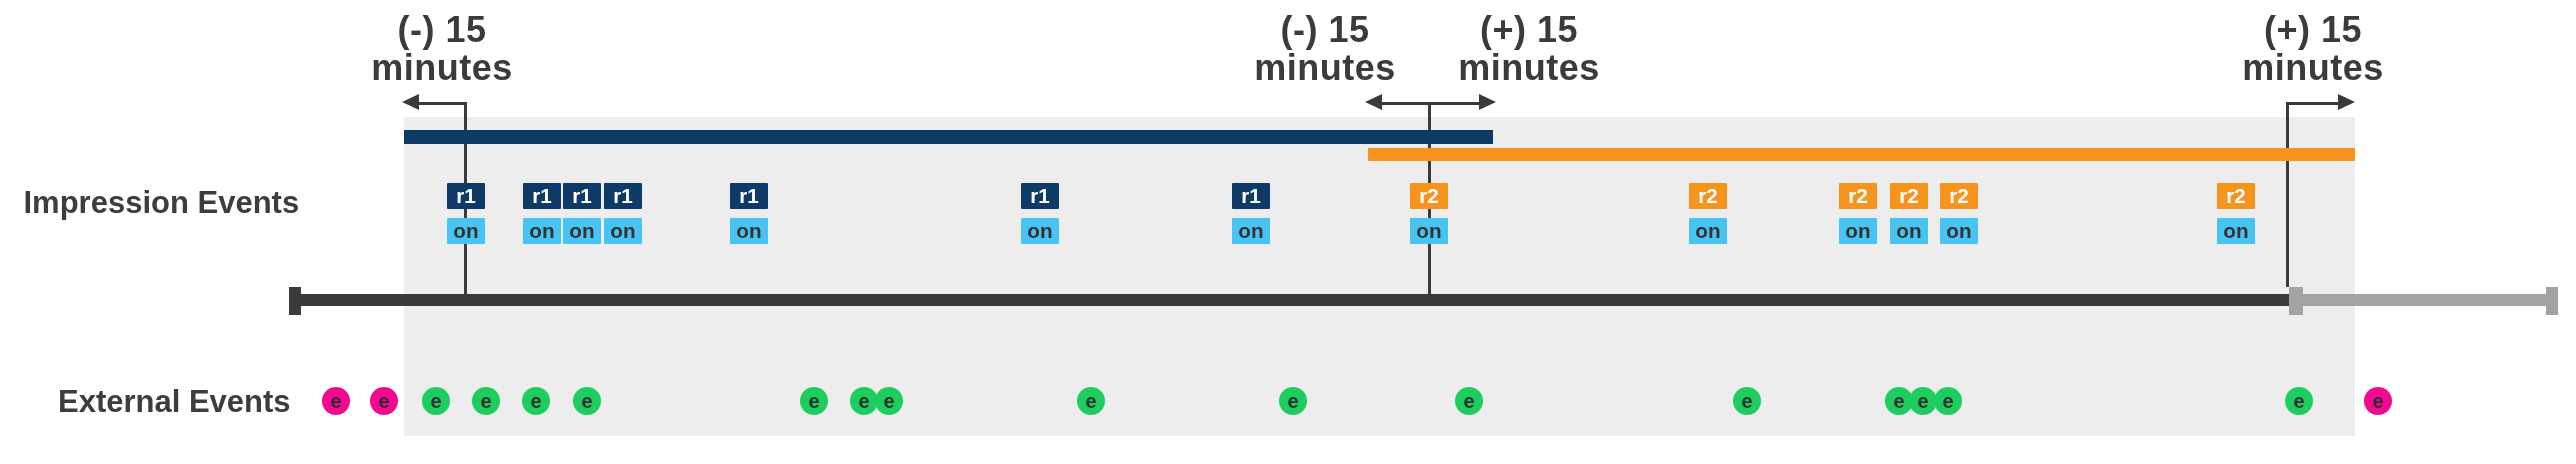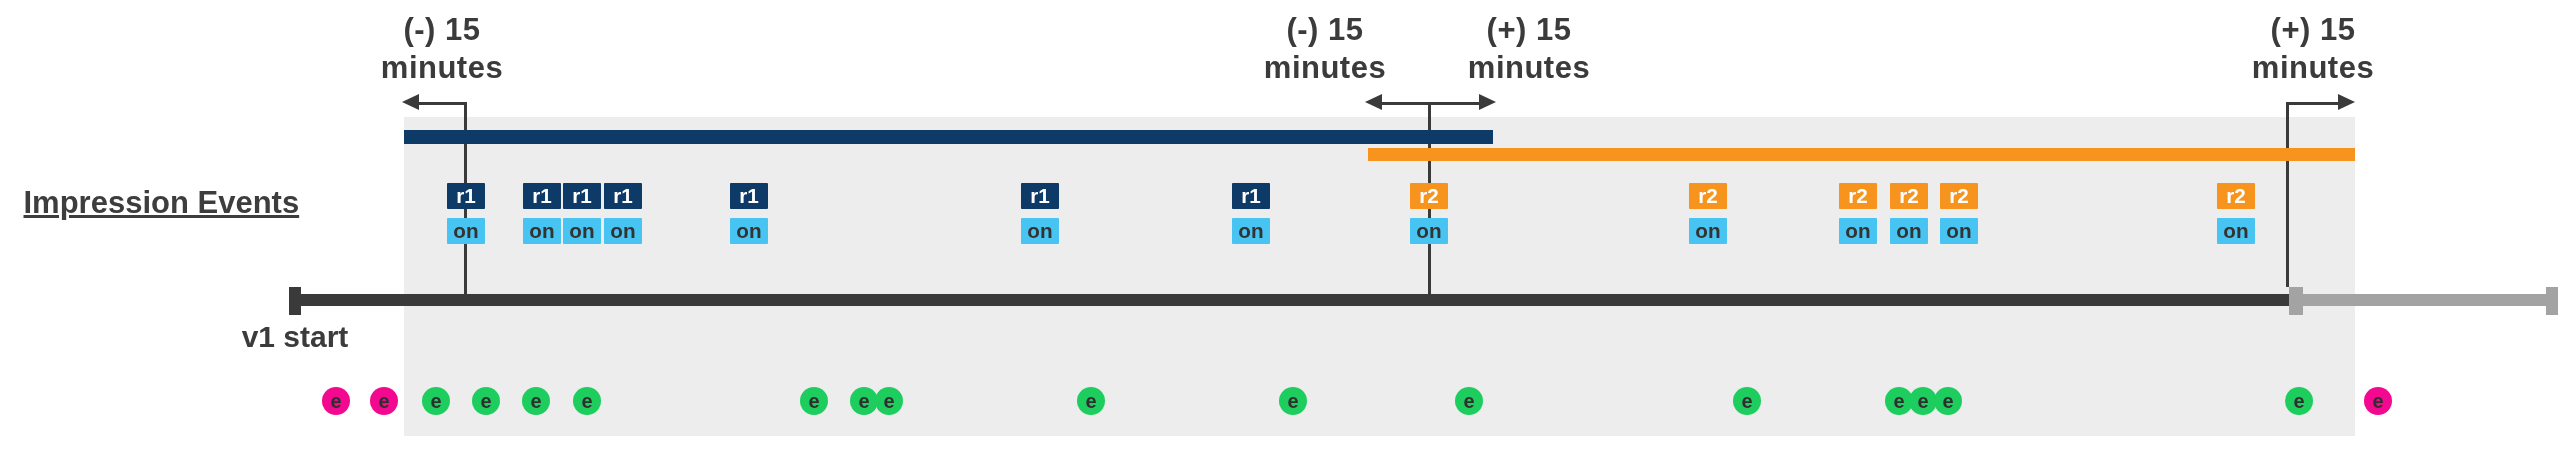--- a/index.html
+++ b/index.html
@@ -8,21 +8,21 @@
     width:2576px;height:464px;
     background:#ffffff;
     font-family:"Liberation Sans","DejaVu Sans",sans-serif;
     overflow:hidden;
   }
   .abs{position:absolute;}
   .panel{background:#EDEDED;}
   .minute-label{
     position:absolute;top:11.3px;width:244px;
     text-align:center;
-    font-size:31px;line-height:38px;font-weight:600;color:#3B3B3B;
+    font-size:36px;line-height:38px;font-weight:600;color:#3B3B3B;
     letter-spacing:0.5px;
   }
   .row-label{
     position:absolute;
     font-size:31px;font-weight:600;color:#3D3D3D;white-space:nowrap;
   }
   .vstart-label{
     position:absolute;top:320px;width:244px;text-align:center;
     font-size:30px;font-weight:600;color:#3B3B3B;white-space:nowrap;
   }
@@ -64,23 +64,23 @@
   </div>
   <div class="minute-label" style="left: 1407px;">
     <span>(+) 15</span><br>
     <span>minutes</span>
   </div>
   <div class="minute-label" style="left: 2191px;">
     <span>(+) 15</span><br>
     <span>minutes</span>
   </div>
 
-  <div class="row-label" style="left:23.5px;top:185px;text-decoration:underline;">Impression Events</div>
+  <div class="row-label" style="left:23.5px;top:185px;">Impression Events</div>
+  <div class="row-label" style="left:58px;top:384px;">External Events</div>
 
-  <div class="vstart-label" id="v1label" style="left: 173px;">v1 start</div>
 
   <div id="layers">
       <div class="guide" style="left: 464px; top: 102px; height: 192px;"></div>
       <div class="guide" style="left: 1428px; top: 102px; height: 194px;"></div>
       <div class="guide" style="left: 2286px; top: 102px; height: 185px;"></div>
       <div class="arrow-line" style="left: 417px; top: 102px; width: 50px;"></div>
       <div class="tri tri-left" style="left: 402px; top: 94px;"></div>
       <div class="arrow-line" style="left: 1380px; top: 102px; width: 101px;"></div>
       <div class="tri tri-left" style="left: 1365px; top: 94px;"></div>
       <div class="tri tri-right" style="left: 1479px; top: 94px;"></div>

